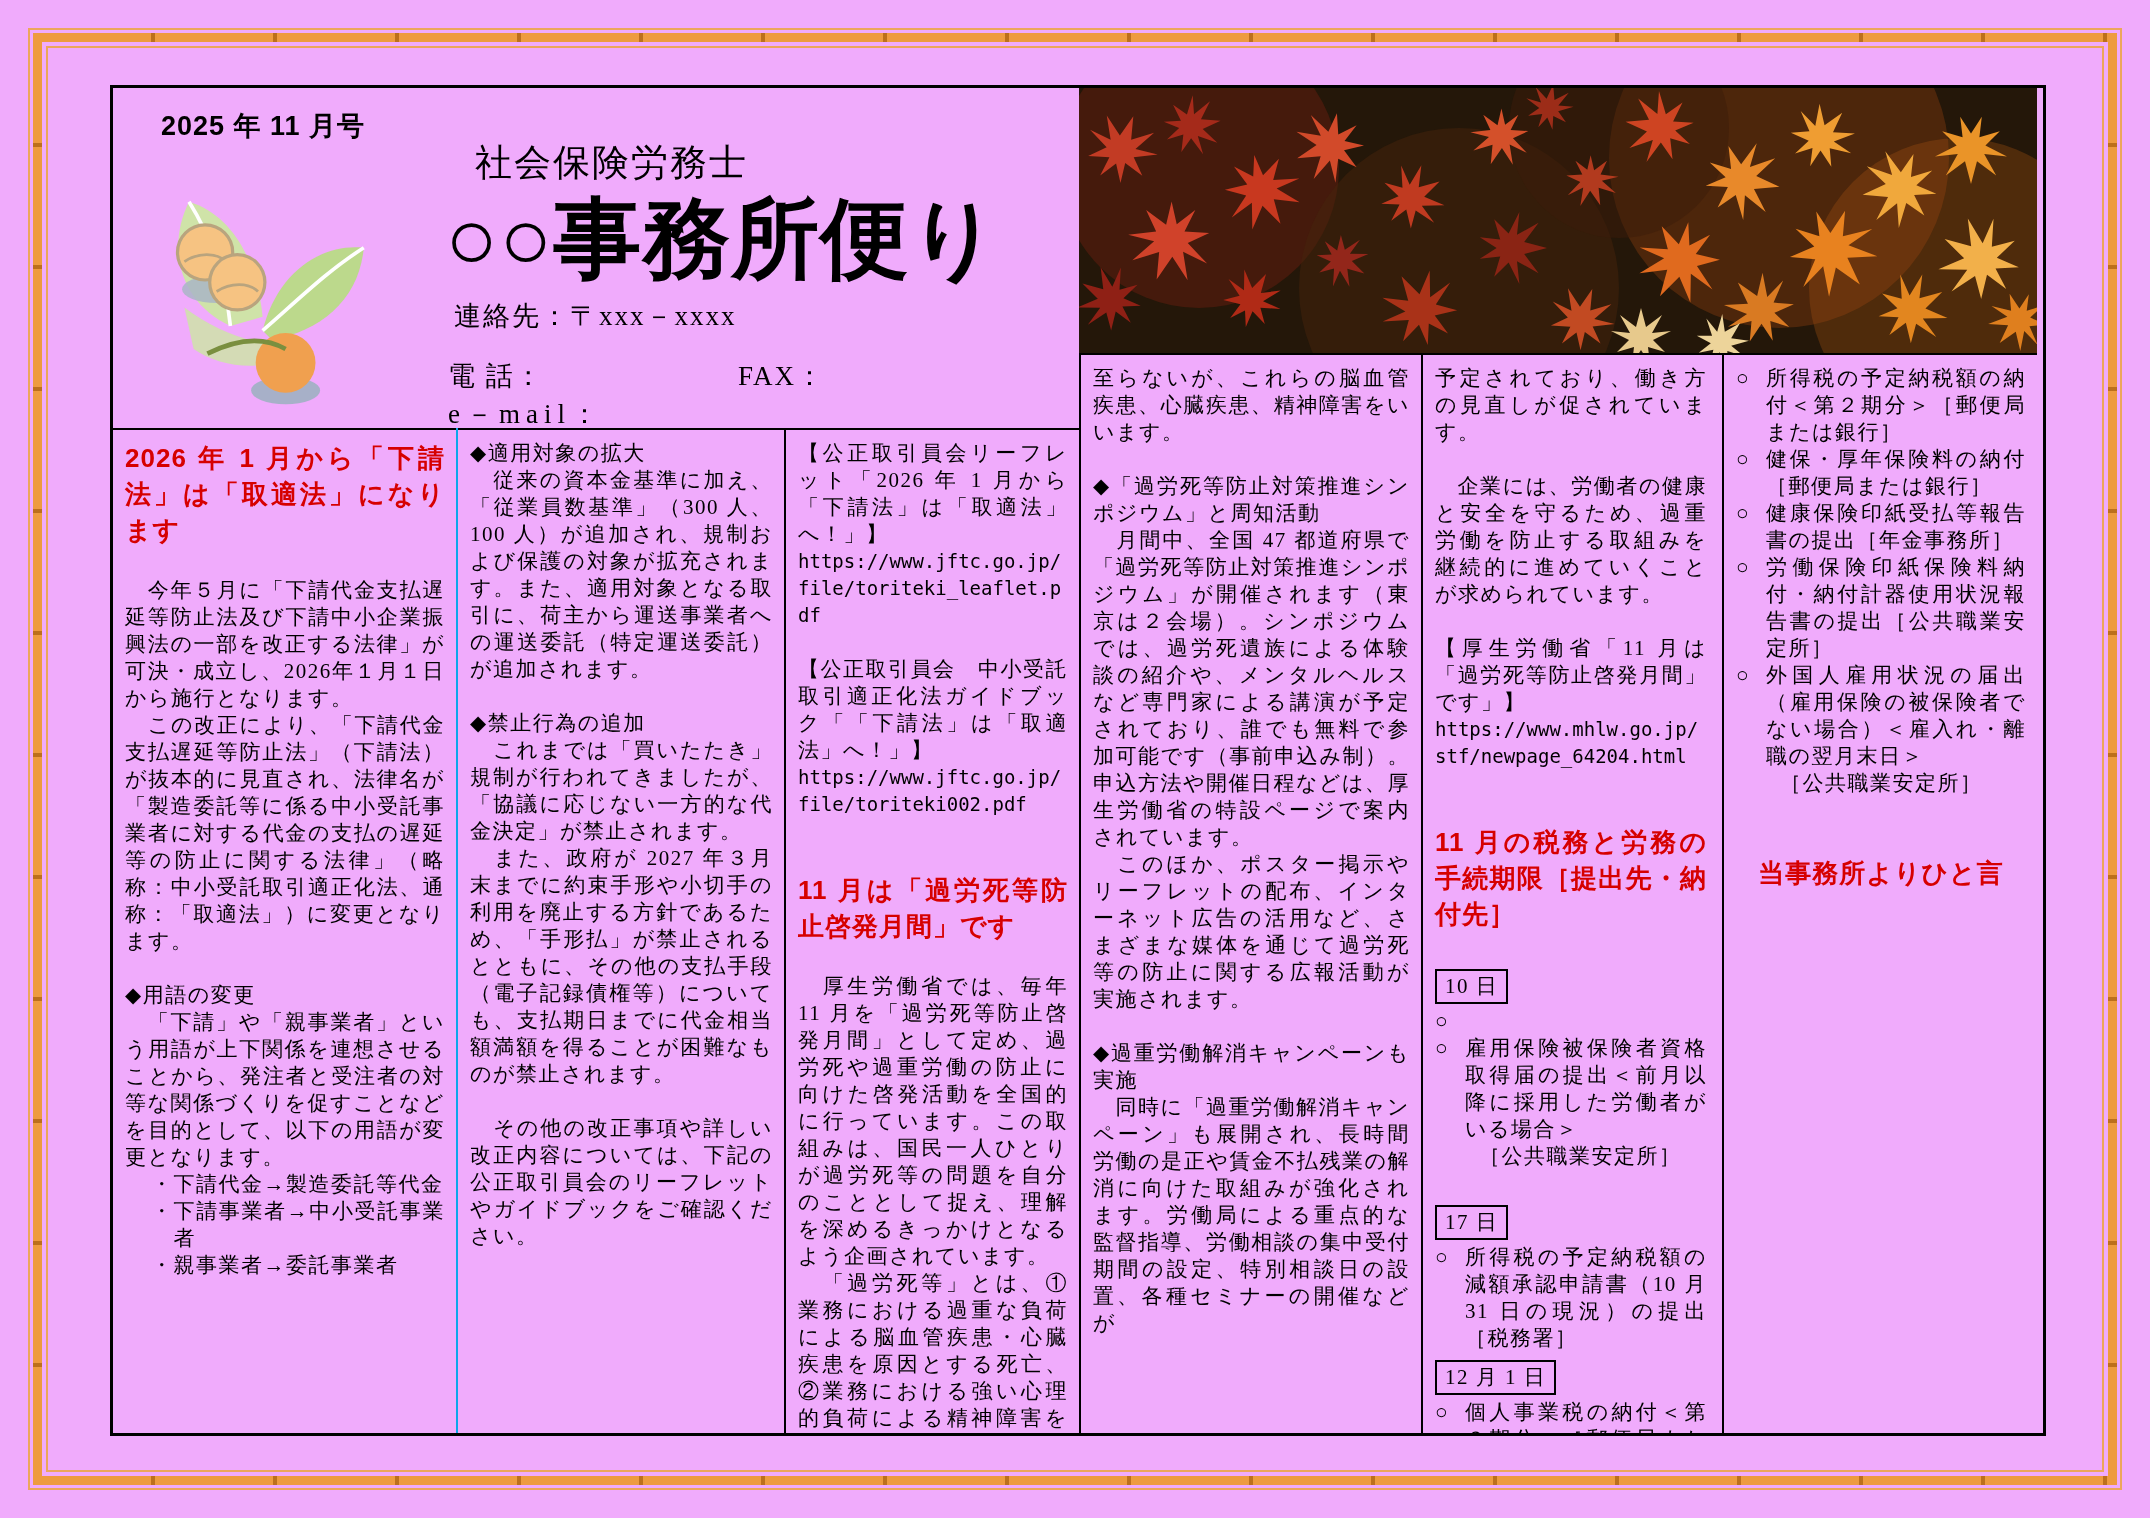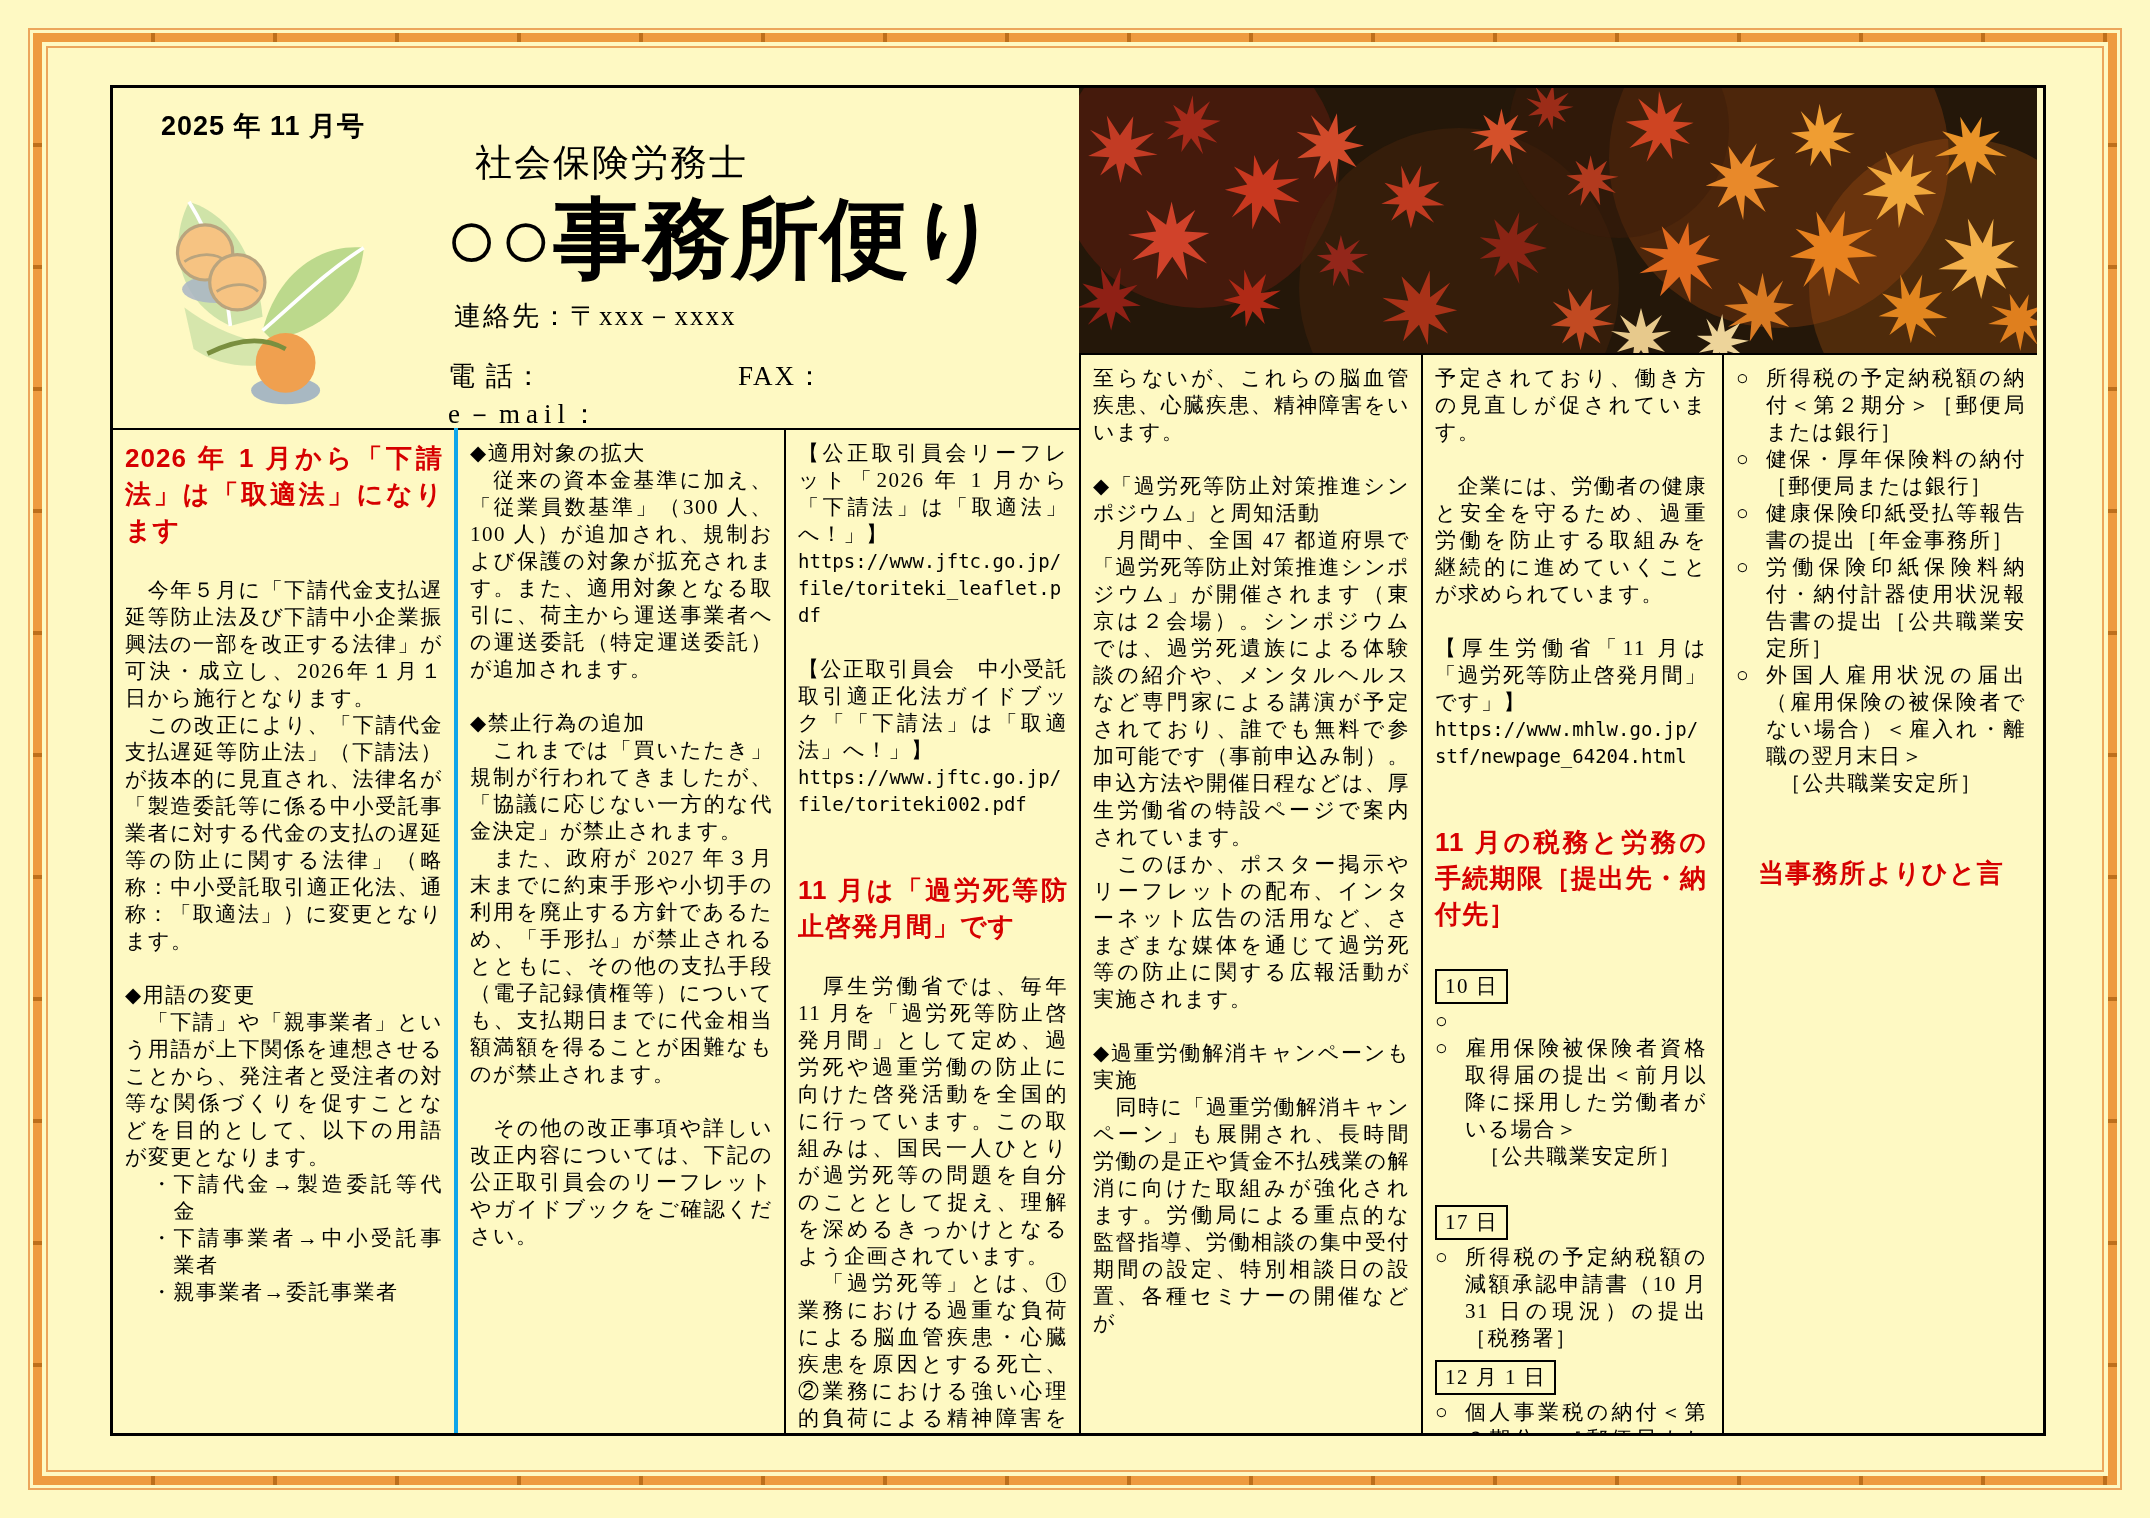--- a/index.html
+++ b/index.html
@@ -1,17 +1,17 @@
 <!DOCTYPE html>
 <html><head>
 <meta charset="utf-8">
 <style>
   html,body { margin:0; padding:0; background:#ffffff; }
   .page {
-    position:relative; width:2150px; height:1518px; background:#fef9c3; overflow:hidden;
+    position:relative; width:2150px; height:1518px; background:#f0abfc; overflow:hidden;
     font-family:"Liberation Serif","DejaVu Serif",serif; color:#000;
   }
   
   .frame-outer { position:absolute; inset:28px; border:2px solid #ECA65B; pointer-events:none; }
   .frame-inner { position:absolute; inset:46px; border:2px solid #ECA65B; pointer-events:none; }
   .band { position:absolute; background-color:#EE9B3F; pointer-events:none; }
   .band-top, .band-bottom {
     left:33px; right:33px; height:9px;
     background-image:repeating-linear-gradient(90deg, rgba(0,0,0,0) 0 118px, rgba(186,109,26,0.95) 118px 122px);
   }
@@ -38,21 +38,21 @@
   .phone-label { display:inline-block; width:290px; letter-spacing:2px; }
   .fax-label { display:inline-block; letter-spacing:2px; }
   .email-row { position:absolute; left:335px; top:308px; font-size:27px; letter-spacing:6px; }
 
   .photo { position:absolute; left:966px; top:0; width:958px; height:265px; border-bottom:2px solid #000; overflow:hidden; background:#241709; }
   .photo svg { display:block; width:100%; height:100%; }
 
   
   .col { position:absolute; bottom:0; box-sizing:border-box; padding:12px 11px 8px 12px; overflow:hidden;
          font-size:21px; line-height:27px; letter-spacing:1.5px; text-align:justify; }
-  .col-1 { left:0;    width:345px; top:340px; border-right:4px solid #0ea5e9; }
+  .col-1 { left:0;    width:345px; top:340px; border-right:2px solid #0ea5e9; }
   .col-2 { left:345px; width:328px; top:340px; border-right:2px solid #000; }
   .col-3 { left:673px; width:293px; top:340px;border-radius:13px; }
   .col-4 { left:966px;  width:342px; top:265px; border-left:2px solid #000; }
   .col-5 { left:1308px; width:297px; top:265px; border-left:2px solid #000; }
   .col-6 { left:1609px; width:315px; top:265px; border-left:2px solid #000; }
 
   .blk { margin:0; }
   .gap { height:27px; }
   .heading { color:#D60000; font-weight:bold; font-size:26px; line-height:36px;
              font-family:"Liberation Sans","DejaVu Sans",sans-serif; letter-spacing:1px; margin-bottom:2px; }

